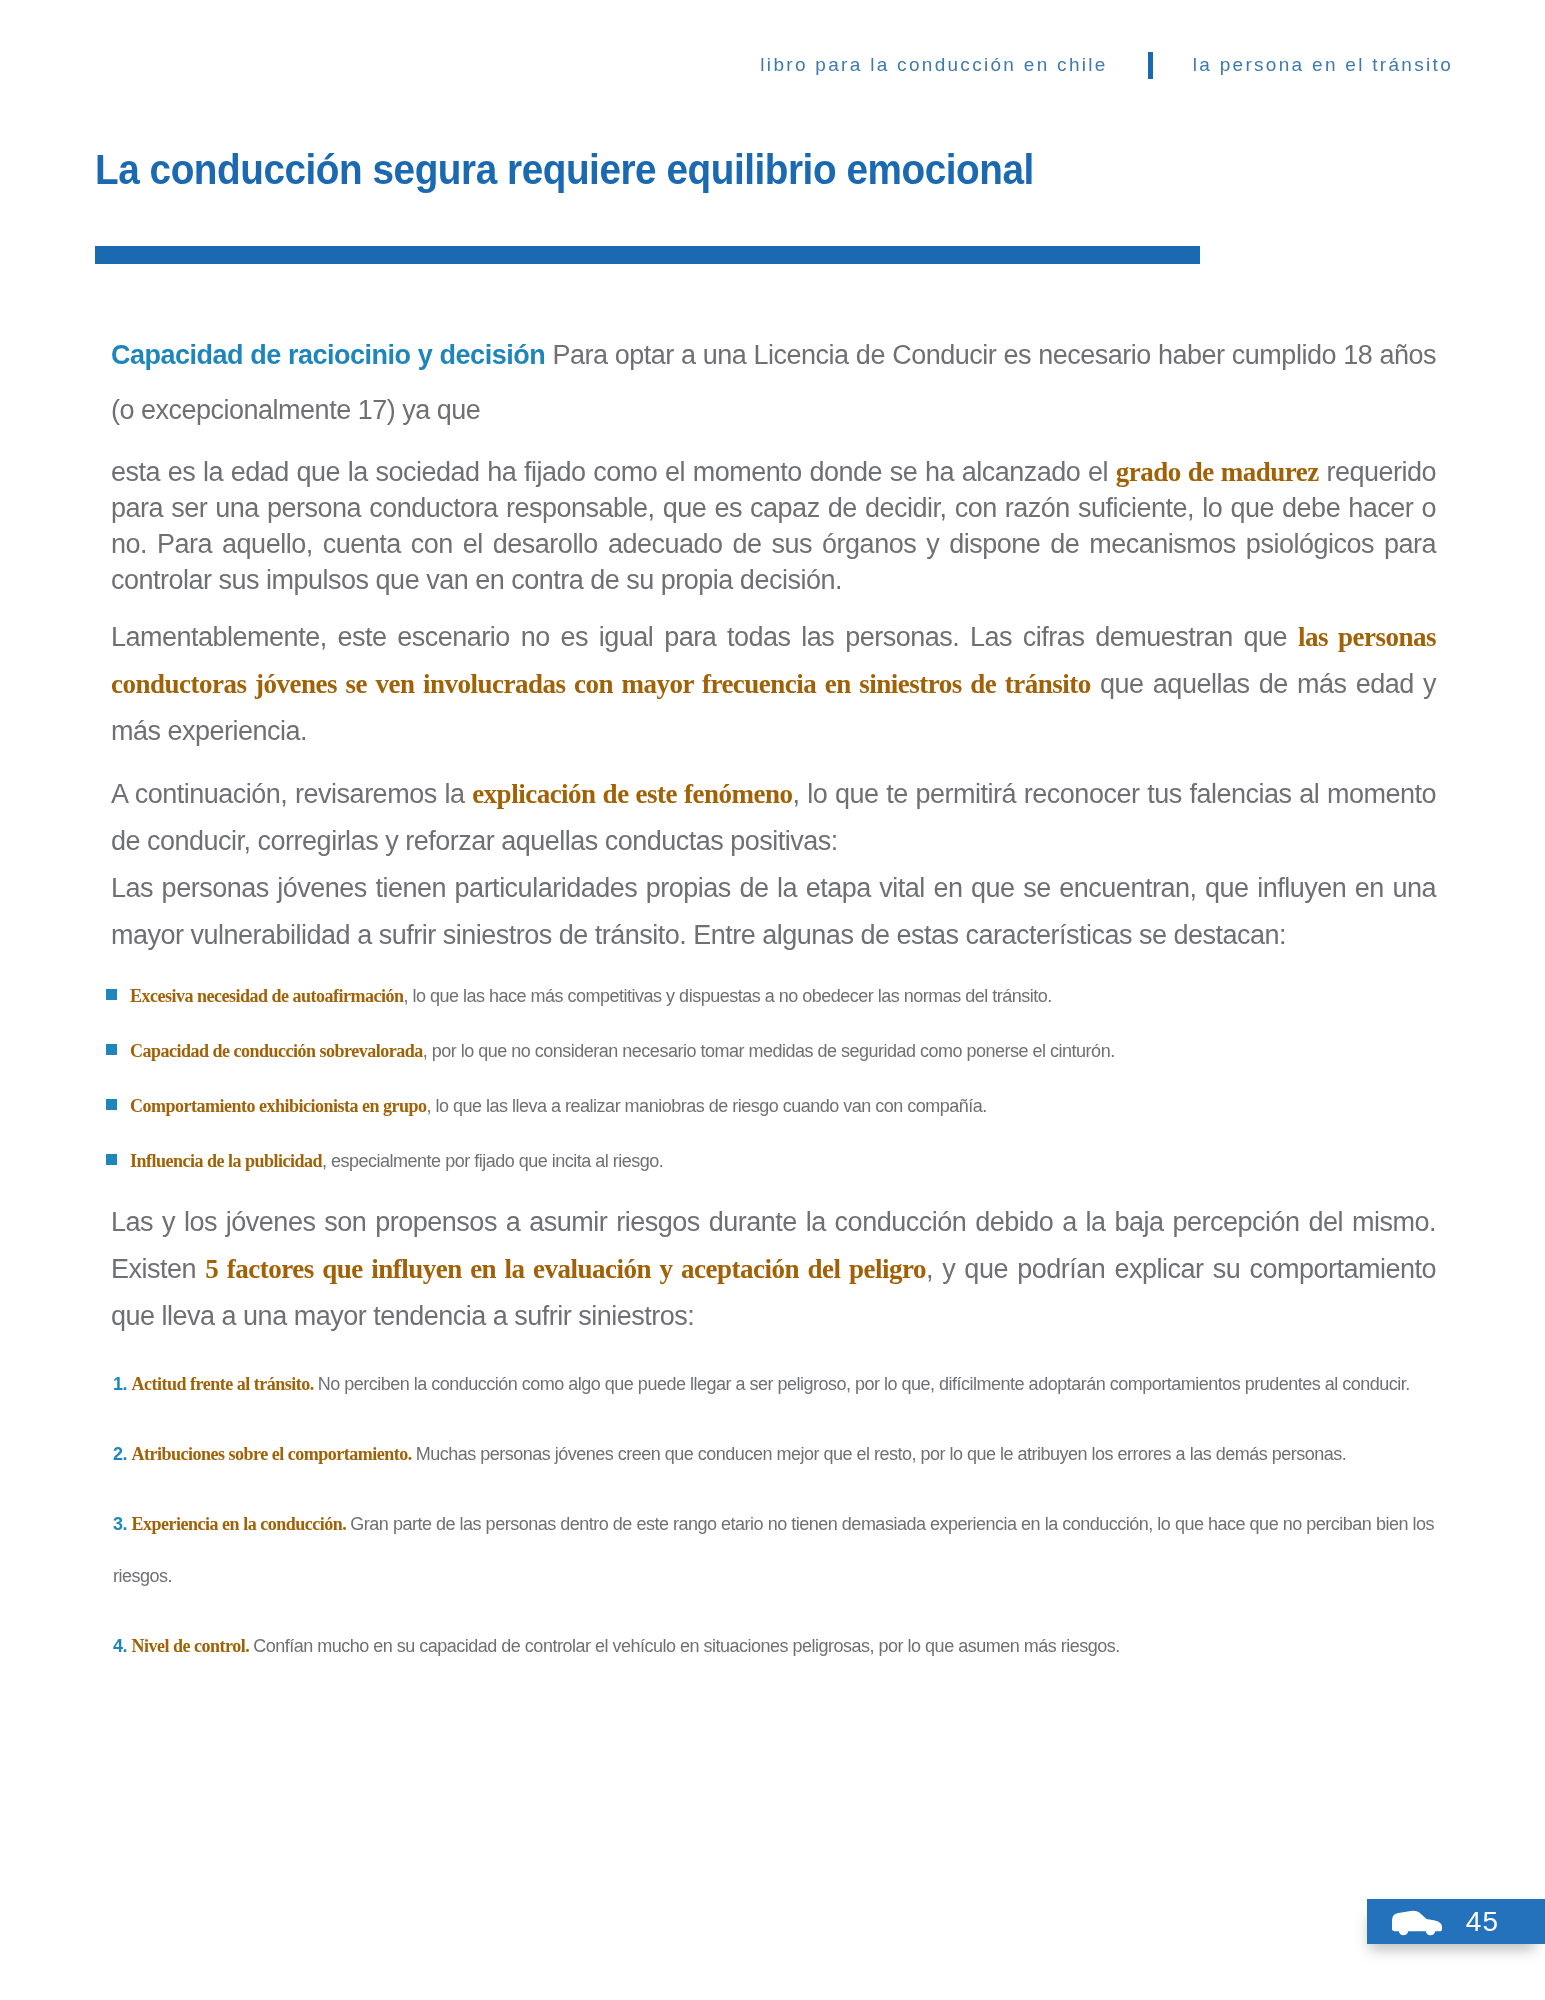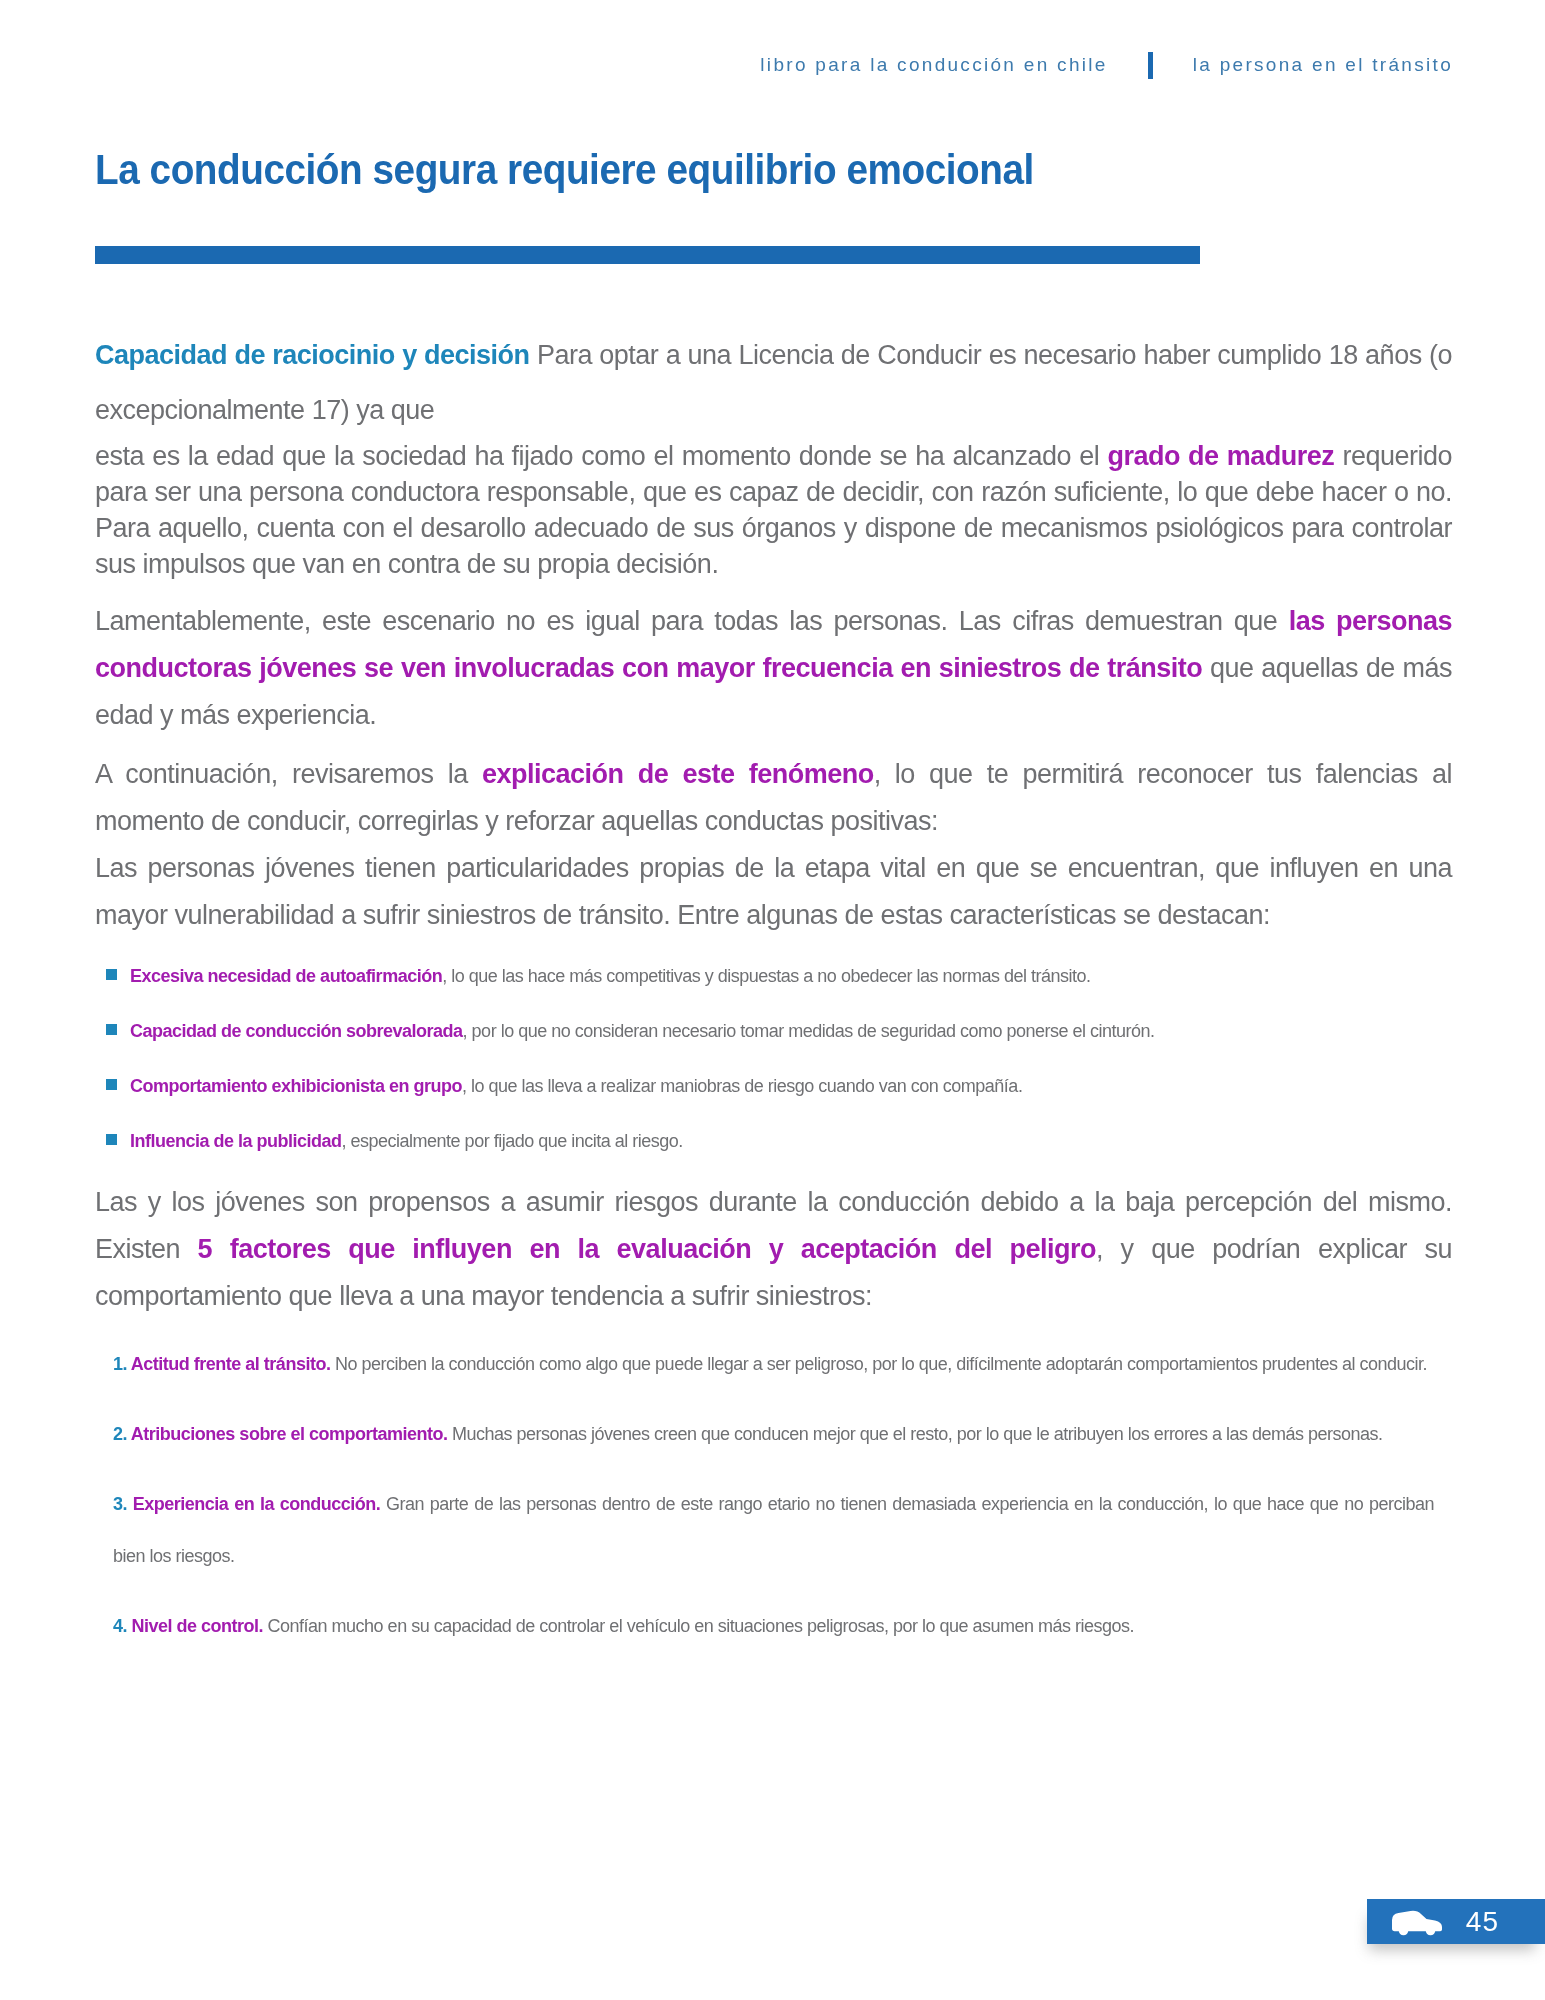--- a/index.html
+++ b/index.html
@@ -46,28 +46,28 @@
     transform-origin:left center;
     white-space:nowrap;
   }
   .title-bar{
     margin-top:52px;
     width:1105px;height:18px;
     background:#1b69b1;
   }
   
   .p{
-    margin:0;
+    margin:16px;
     font-size:27px;
     letter-spacing:-0.5px;
     color:#6f7073;
     text-align:justify;
   }
   .seg-normal{color:#6f7073;}
-  .seg-bold{font-weight:700;color:#a21caf;}
+  .seg-bold{font-weight:700;color:#a16207;font-family:Liberation Serif, serif;}
   .seg-lead{font-weight:700;color:#1e86ba;}
   .seg-num{font-weight:700;color:#1e86ba;}
   .p1a{margin-top:64px;line-height:55px;}
   .p1b{line-height:36px;}
   .p2{margin-top:16px;line-height:47px;}
   .p3{margin-top:12px;line-height:47px;}
   .p4{margin-top:14px;line-height:47px;}
   .bullet-list{margin-top:20px;}
   .bullet-item{
     margin:0 0 20px 11px;

